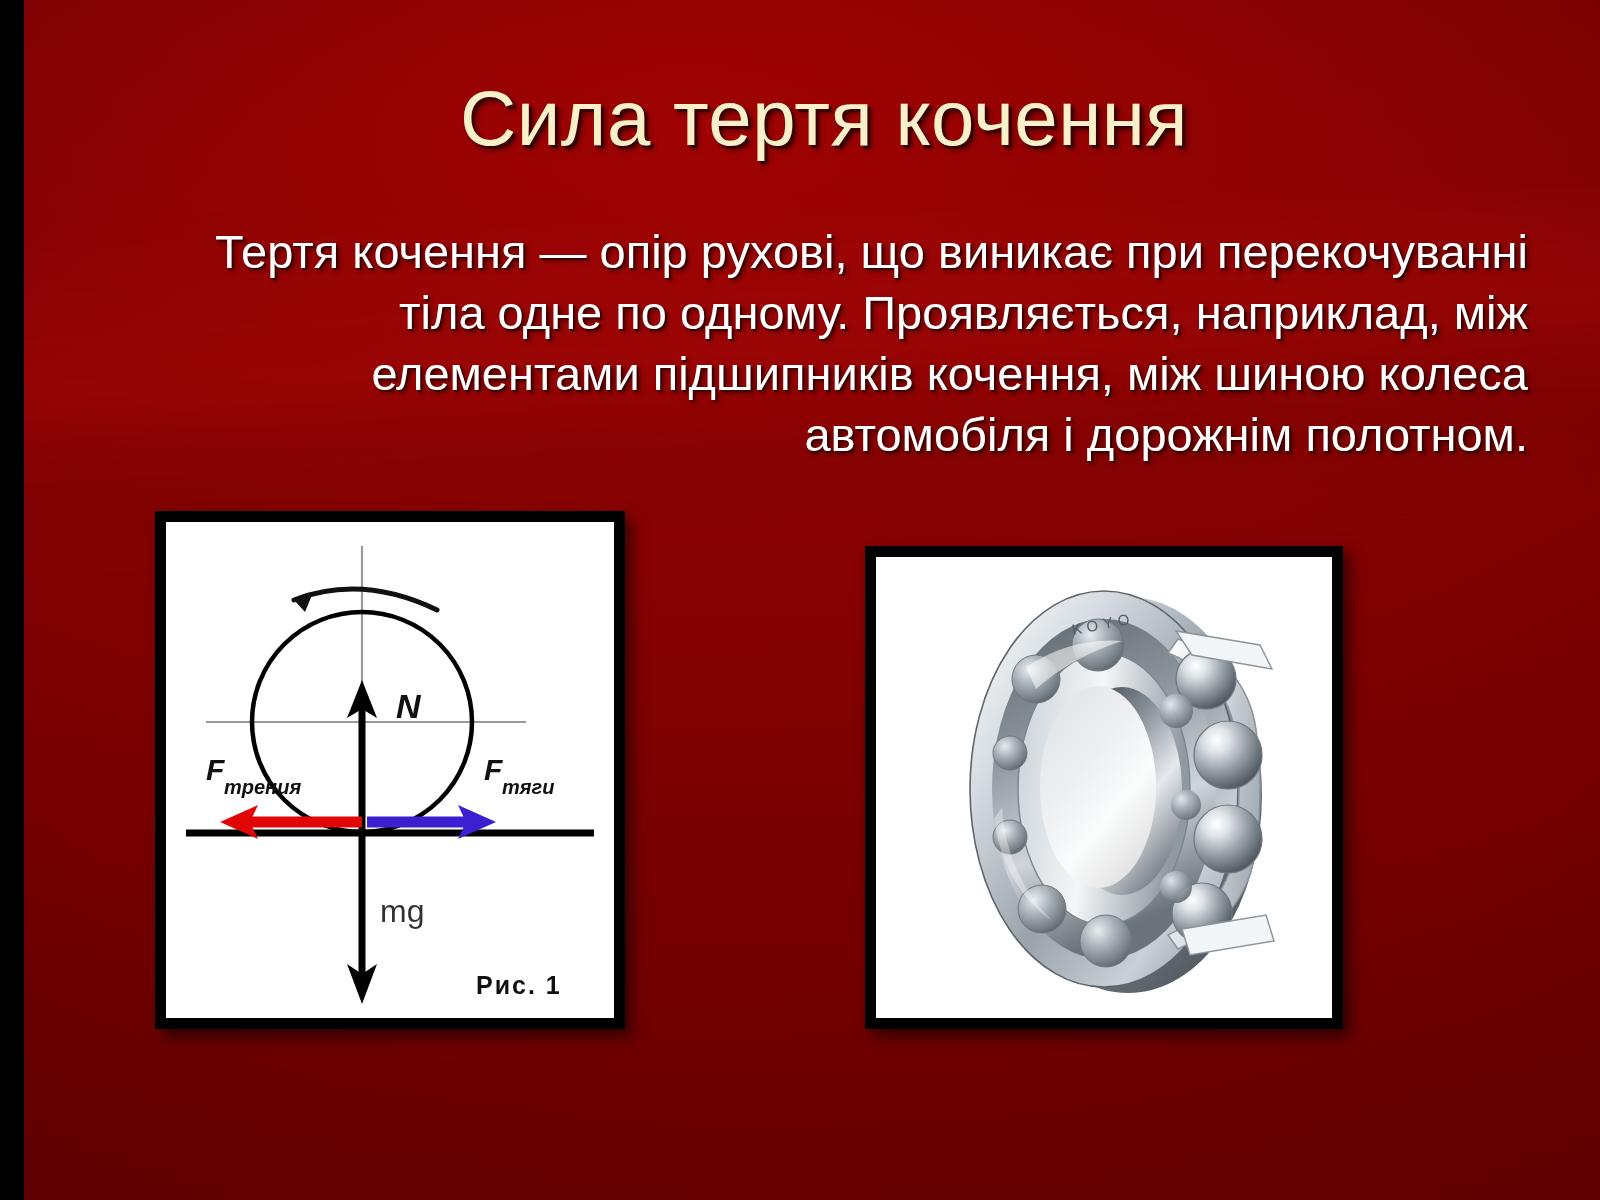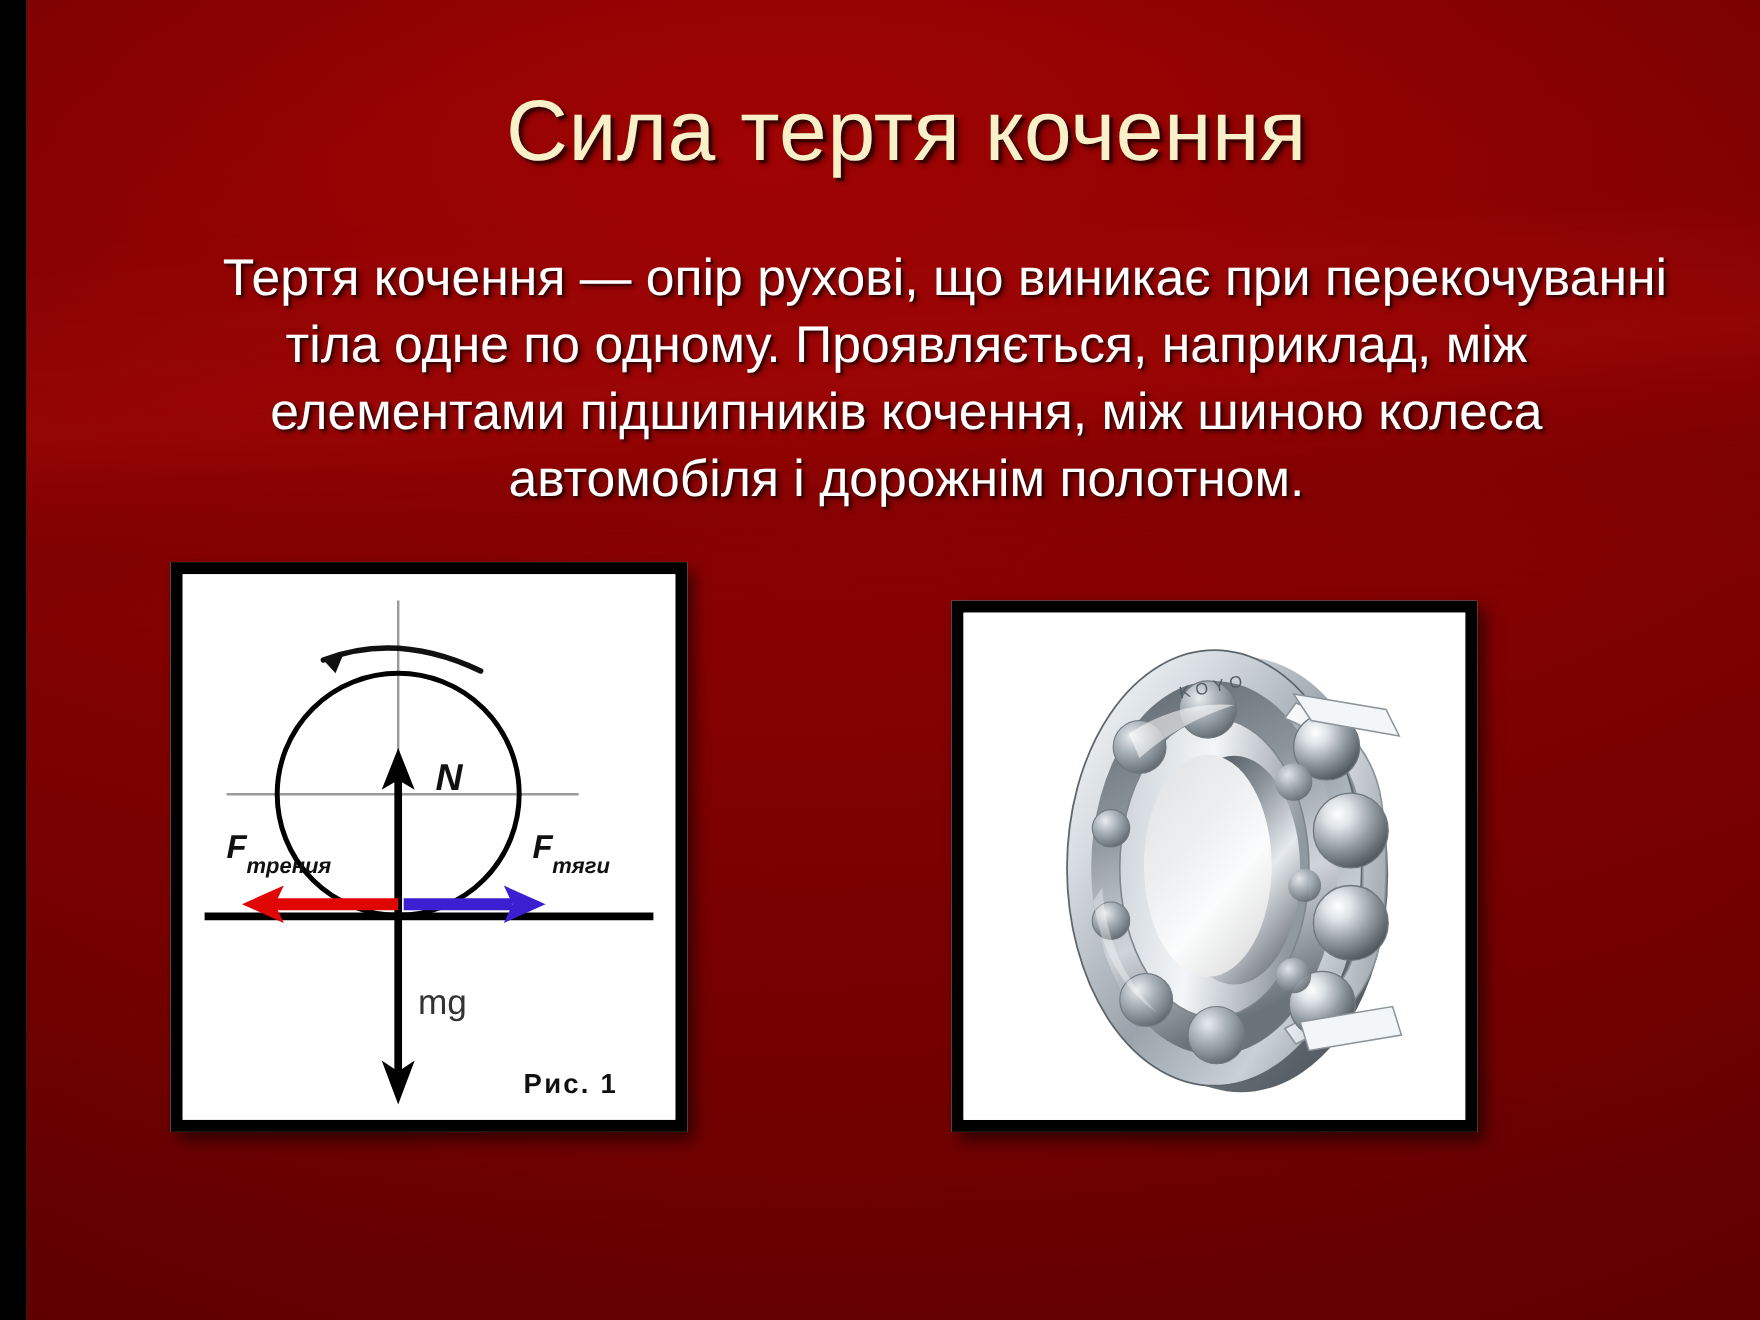--- a/index.html
+++ b/index.html
@@ -63,21 +63,21 @@
       4px 4px 5px rgba(0,0,0,0.55);
     white-space: nowrap;
   }
 
   
   .body-text {
     position: absolute;
     top: 174px;
     left: 96px;
     width: 1408px;
-    text-align: center;
+    text-align: right;
     font-size: 47px;
     line-height: 1.30;
     color: #ffffff;
     font-weight: 400;
     text-indent: 70px;
     text-shadow:
       2px 2px 0 rgba(60,0,0,0.85),
       3px 3px 4px rgba(0,0,0,0.55);
   }
 

